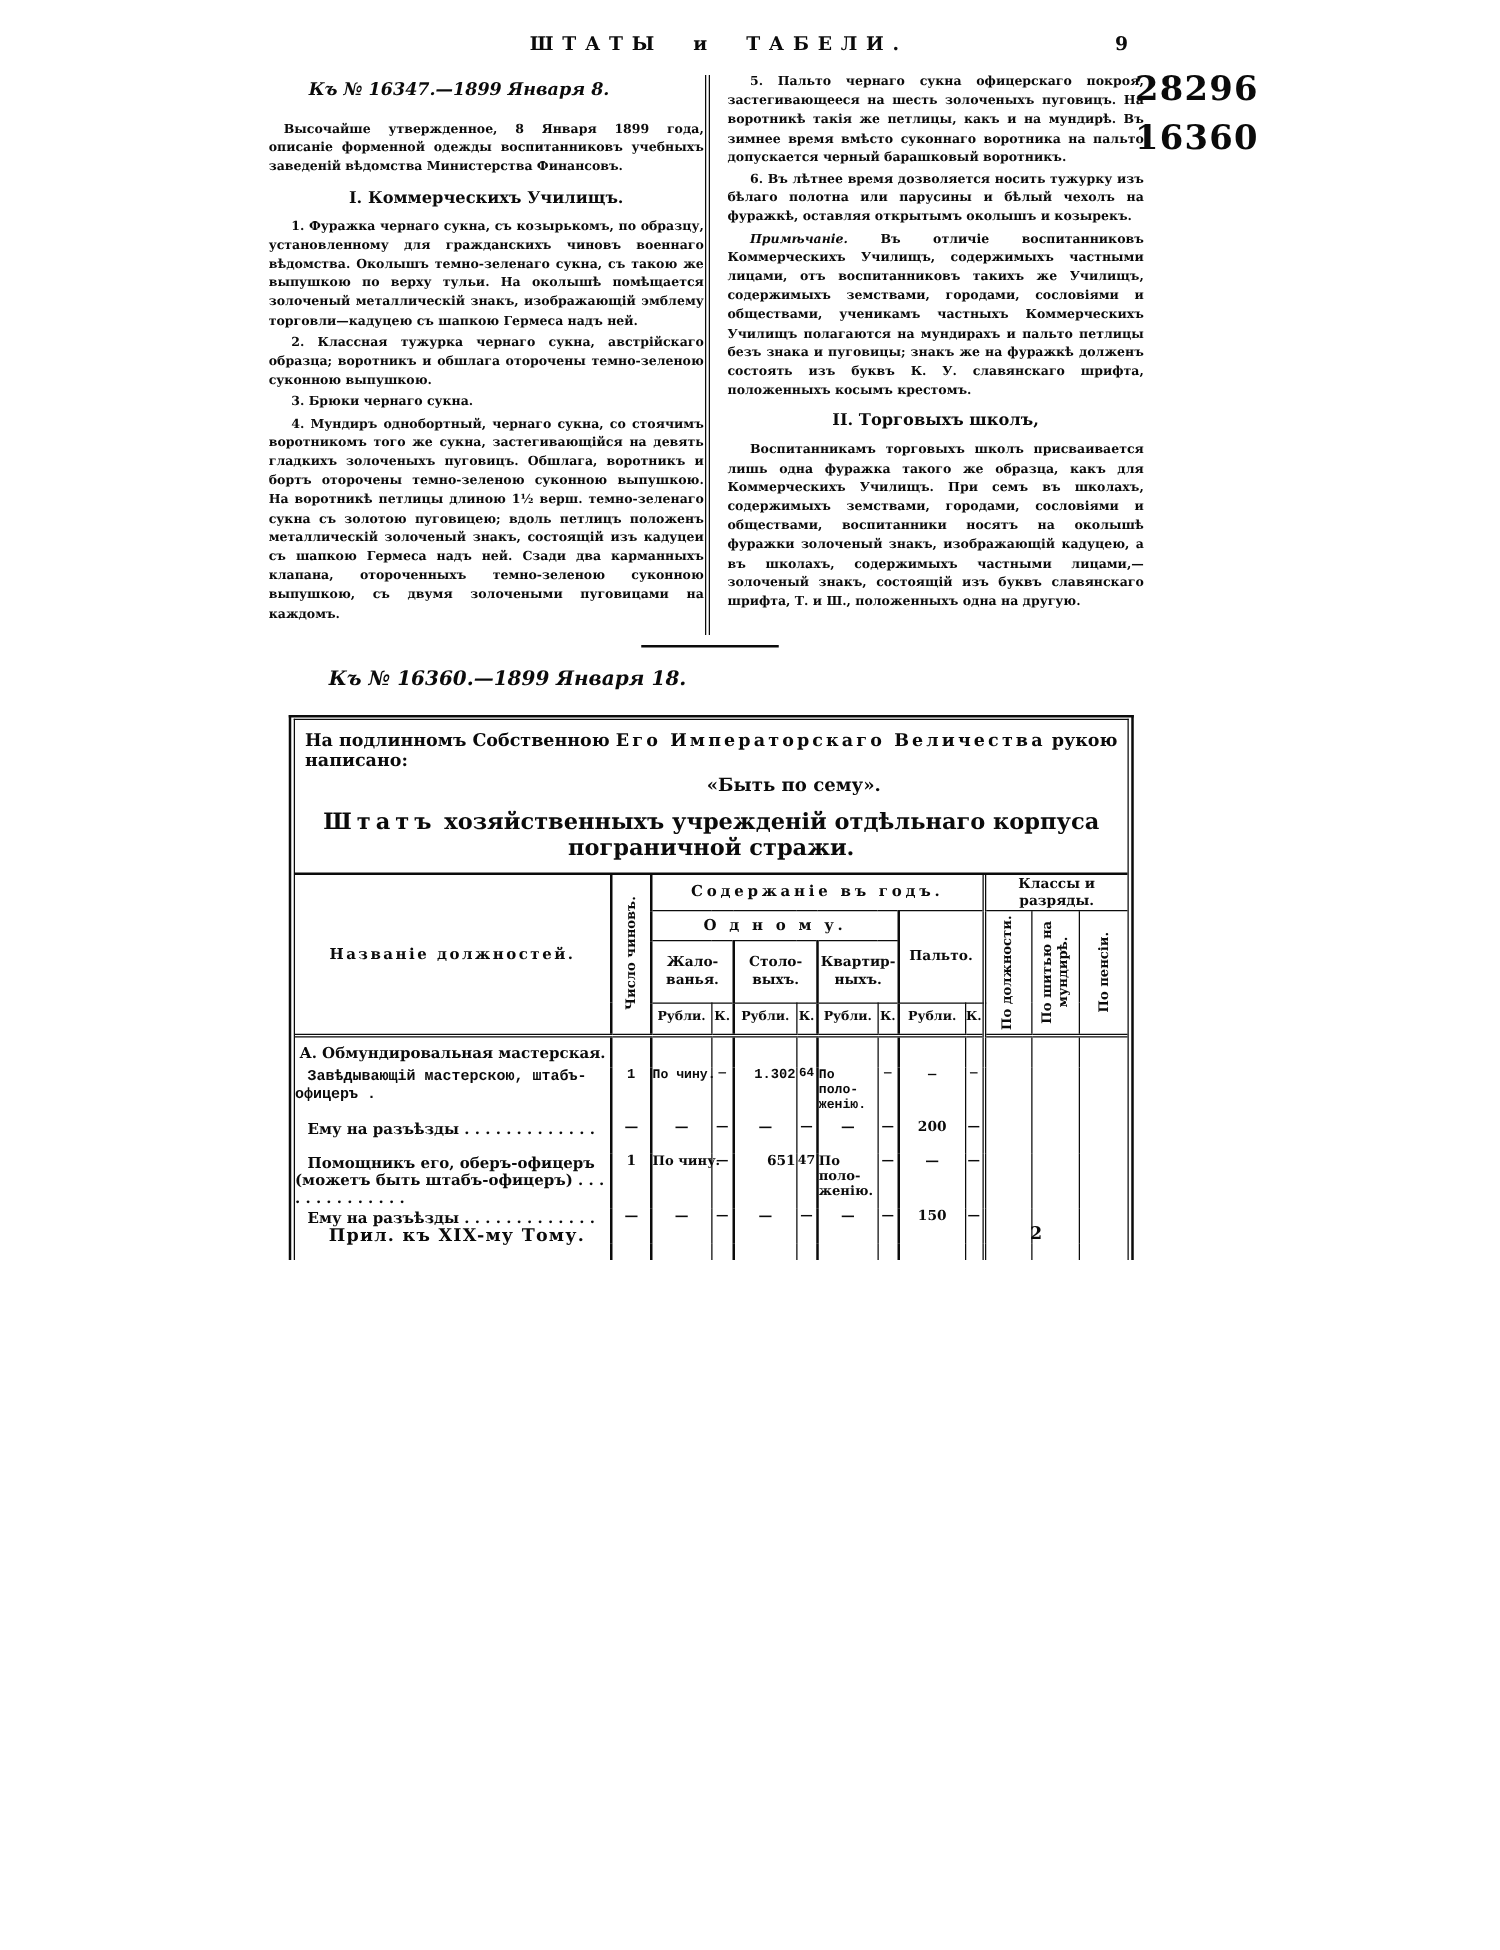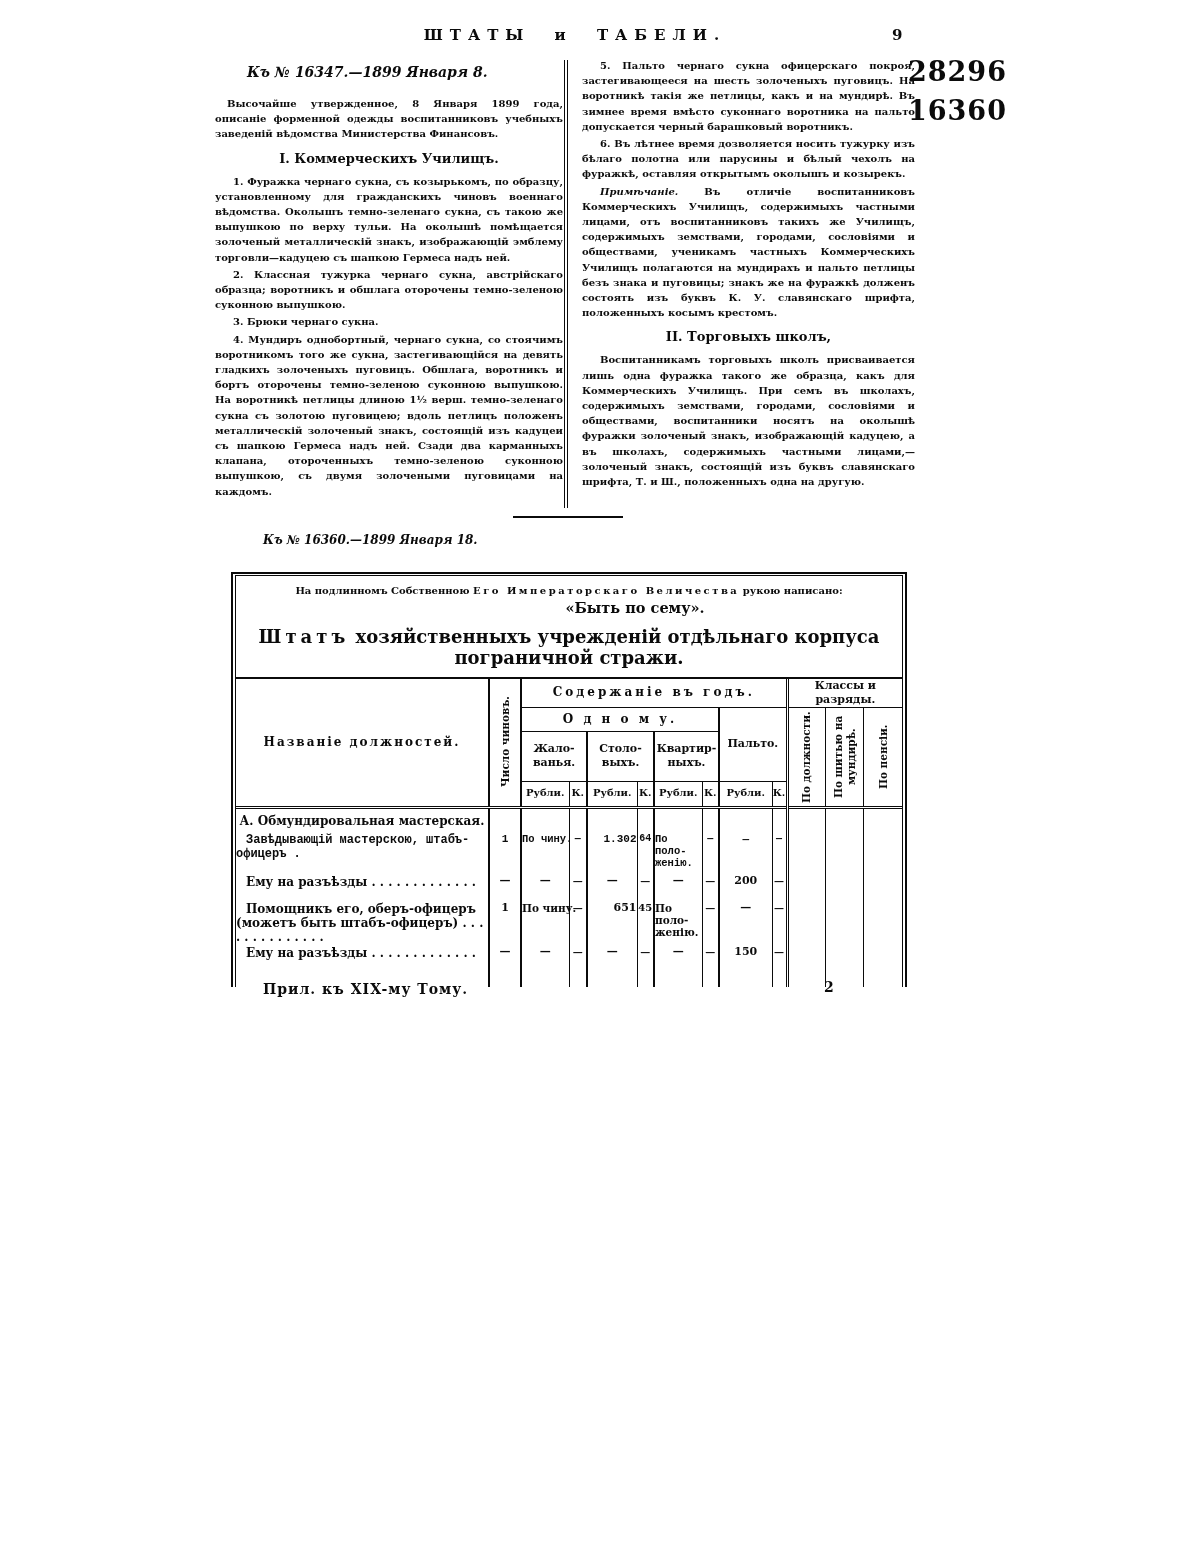--- a/index.html
+++ b/index.html
@@ -28,31 +28,31 @@
   p.body {
     font-size:10px; line-height:15.2px; text-align:justify; text-justify:inter-word;
     margin:0 0 2px 0; text-indent:18px; font-weight:bold;
   }
   p.intro { text-indent:12px; margin-bottom:4px; }
   .sec-title { text-align:center; font-weight:bold; font-size:13px; margin:9px 0 8px 0; }
   .it { font-style:italic; }
 
   
   .hr-short { position:absolute; left:513px; top:516px; width:110px; height:2px; background:#0b0b0b; }
-  .doc-ref2 { position:absolute; left:263px; top:533px; font-style:italic; font-weight:bold; font-size:12px; }
+  .doc-ref2 { position:absolute; left:263px; top:533px; font-style:italic; font-weight:bold; font-size:16px; }
 
   
   .table-wrap {
     position:absolute; left:231px; top:572px; width:676px;
     border:2px solid #0b0b0b; border-bottom:none; padding:1px 2px 0 2px;
     box-sizing:border-box; background:#fff;
   }
   .table-inner { border:1px solid #0b0b0b; border-bottom:none; }
   .caption { padding:9px 8px 7px 8px; border-bottom:2px solid #0b0b0b; font-weight:bold; }
-  .cap1 { text-align:center; font-size:10px; }
+  .cap1 { text-align:left; font-size:14px; }
   .cap1 .emph { letter-spacing:2.5px; }
   .cap2 { text-align:center; transform:translateX(66px); font-size:14.5px; margin-top:3px; }
   .cap3 { text-align:center; font-size:18px; margin:10px 0 2px 0; }
   .cap3 .spaced { letter-spacing:4px; }
 
   table.staff { border-collapse:collapse; table-layout:fixed; width:100%; }
   table.staff th, table.staff td { padding:0; font-weight:bold; overflow:visible; }
   .bl1 { border-left:1px solid #0b0b0b; }
   .bl2 { border-left:2px solid #0b0b0b; }
   .bld { border-left:3px double #0b0b0b; }
@@ -238,21 +238,21 @@
           </tr>
 
           <tr class="body-r3">
             <td class="name">
                 <div class="nm">Помощникъ его, оберъ-офицеръ (можетъ быть штабъ-офицеръ) . . . . . . . . . . . . . .</div>
               </td>
             <td class="val bl2">1</td>
             <td class="val bl2 txtcell nwrap">По чину.</td>
             <td class="val kop bl1">—</td>
             <td class="val bl2 num-r">651</td>
-            <td class="val kop bl1">45</td>
+            <td class="val kop bl1">47</td>
             <td class="val bl2 txtcell">По поло-
 женію.</td>
             <td class="val kop bl1">—</td>
             <td class="val bl2">—</td>
             <td class="val kop bl1">—</td>
             <td class="val bld"></td>
             <td class="val bl1"></td>
             <td class="val bl1"></td>
           </tr>
 

